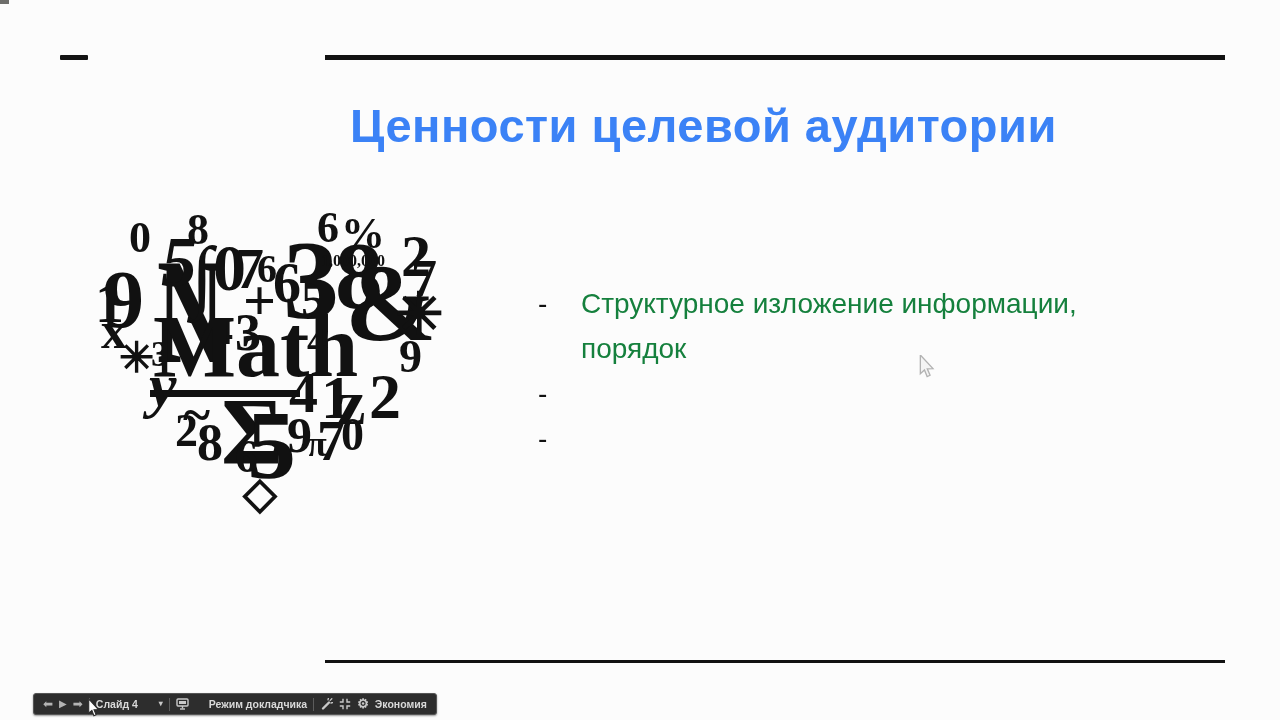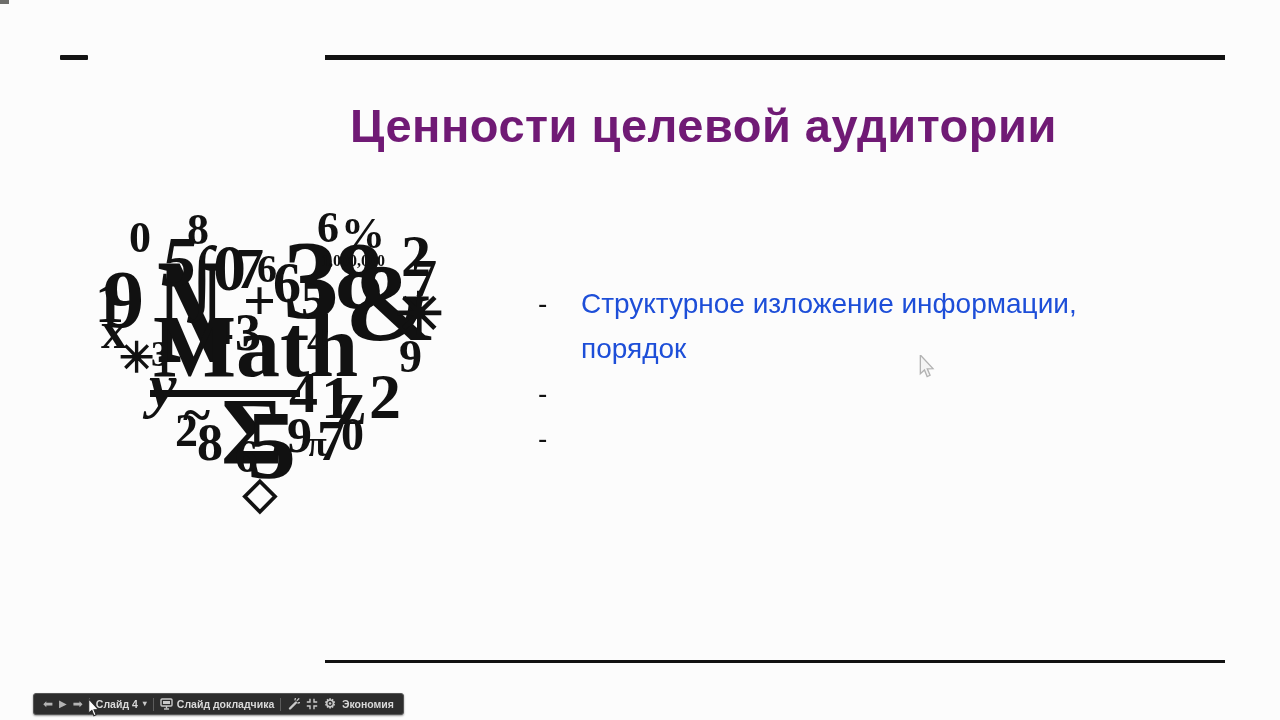--- a/index.html
+++ b/index.html
@@ -28,56 +28,56 @@
 
   
   .bullet-list { position:absolute; left:538px; top:281px; width:660px; }
   .bullet-item { display:flex; align-items:flex-start; color:#111; }
   .bullet-marker {
     width:43px; flex:0 0 43px;
     font-size:28px; line-height:45px; color:#111;
   }
   .bullet-text {
     max-width:580px;
-    font-size:28px; line-height:45px; color:#1d4ed8;
+    font-size:28px; line-height:45px; color:#15803d;
   }
 
   
   .cursor-slide  { position:absolute; left:918px; top:355px; opacity:.75; }
   .cursor-toolbar{ position:absolute; left:87px;  top:699px; z-index:20; }
 
   
   .toolbar {
     position:absolute; left:33px; top:693px; height:22px;
     display:flex; align-items:center; gap:6px;
     background:#2d2d2d; border:1px solid #555; border-radius:3px;
     padding:0 9px; z-index:10;
     box-shadow:0 1px 2px rgba(0,0,0,.4);
   }
   .tb-btn {
-    display:flex; align-items:center; gap:4px;
+    display:flex; align-items:center; gap:20px;
     color:#d9d9d9; font-size:10.5px; font-weight:bold;
     cursor:default; user-select:none; line-height:20px;
   }
   .tb-arrow { color:#b3b3b3; font-size:12px; line-height:20px; }
   .tb-sep { width:1px; height:13px; background:#5c5c5c; }
   .tb-caret { font-size:8px; color:#c9c9c9; margin-left:1px; }
   .tb-gear { font-size:13px; color:#c9c9c9; line-height:20px; }
   .tb-iconsvg { display:block; }
 </style>
 </head>
 <body>
 
 <div class="corner-artifact"></div>
 
 <div class="accent-dash"></div>
 <div class="rule-top"></div>
 <div class="rule-bottom"></div>
 
-<div class="slide-title" style="color: #701a75;">Ценности целевой аудитории</div>
+<div class="slide-title" style="color: #3b82f6;">Ценности целевой аудитории</div>
 
 <svg class="heart-art" viewBox="0 0 360 330" width="360" height="330" aria-hidden="true">
     <rect x="55" y="200" width="150" height="7" fill="#111111"></rect>
     <text fill="#111111" font-family="&quot;Liberation Serif&quot;, serif" font-size="44" font-weight="bold" x="34" y="62">0</text>
     <text fill="#111111" font-family="&quot;Liberation Serif&quot;, serif" font-size="82" font-weight="bold" x="8" y="137">9</text>
     <text fill="#111111" font-family="&quot;Liberation Serif&quot;, serif" font-size="58" font-weight="bold" x="0" y="132">1</text>
     <text fill="#111111" font-family="&quot;Liberation Serif&quot;, serif" font-size="52" font-weight="bold" x="6" y="158">x</text>
     <text fill="#111111" font-family="&quot;Liberation Serif&quot;, serif" font-size="42" font-weight="bold" x="24" y="182">✳</text>
     <text fill="#111111" font-family="&quot;Liberation Serif&quot;, serif" font-size="36" font-weight="bold" x="56" y="176">3</text>
     <text fill="#111111" font-family="&quot;Liberation Serif&quot;, serif" font-size="150" font-weight="bold" transform="translate(62,172) scale(0.62,1)">N</text>
@@ -159,21 +159,21 @@
 
   <span class="tb-sep"></span>
 
   <span class="tb-btn">
     <svg class="tb-iconsvg" width="13" height="12" viewBox="0 0 13 12">
       <rect x="1" y="1" width="11" height="7" rx="1" fill="none" stroke="#c9c9c9" stroke-width="1.4"></rect>
       <rect x="3" y="3" width="7" height="3" fill="#c9c9c9"></rect>
       <line x1="6.5" y1="8" x2="6.5" y2="10.5" stroke="#c9c9c9" stroke-width="1.4"></line>
       <line x1="4" y1="11" x2="9" y2="11" stroke="#c9c9c9" stroke-width="1.4"></line>
     </svg>
-    <span>Слайд докладчика</span>
+    <span>Режим докладчика</span>
   </span>
 
   <span class="tb-sep"></span>
 
   <span class="tb-btn">
     <svg class="tb-iconsvg" width="13" height="13" viewBox="0 0 13 13">
       <line x1="3" y1="10.5" x2="9" y2="4.5" stroke="#c9c9c9" stroke-width="2.4" stroke-linecap="round"></line>
       <line x1="10.2" y1="2.4" x2="11.8" y2="0.8" stroke="#c9c9c9" stroke-width="1.3" stroke-linecap="round"></line>
       <line x1="11" y1="5" x2="12.6" y2="4.6" stroke="#c9c9c9" stroke-width="1.3" stroke-linecap="round"></line>
       <line x1="8" y1="1.8" x2="8.4" y2="0.2" stroke="#c9c9c9" stroke-width="1.3" stroke-linecap="round"></line>

